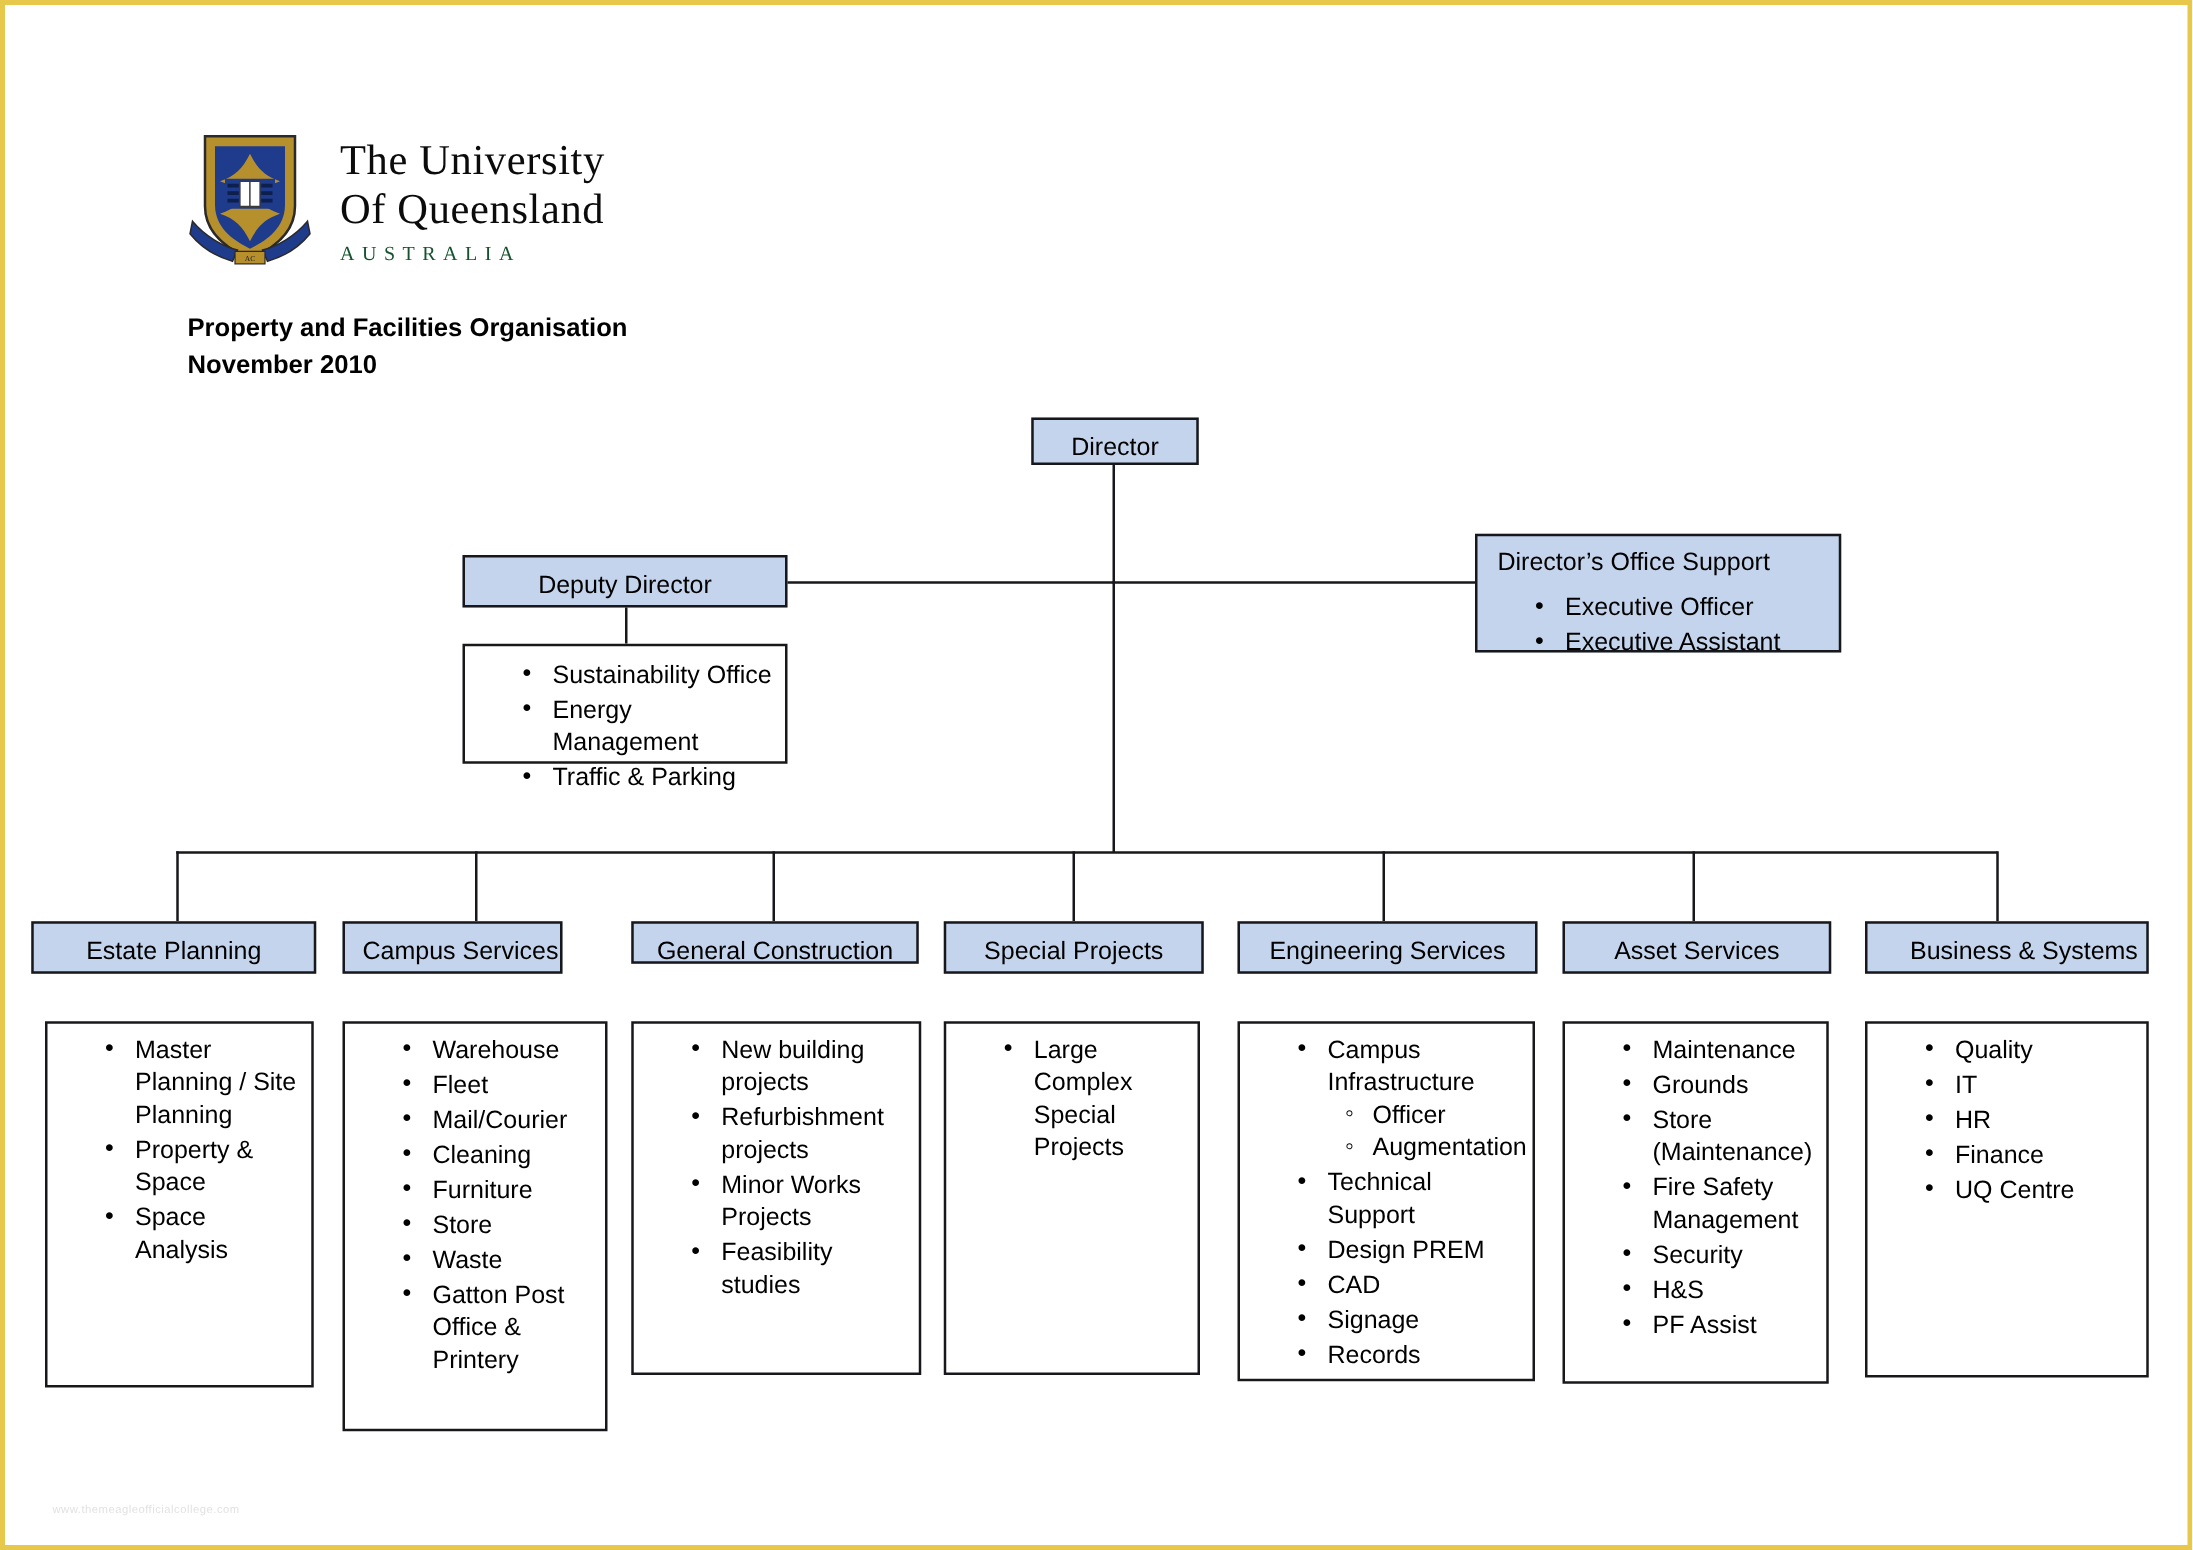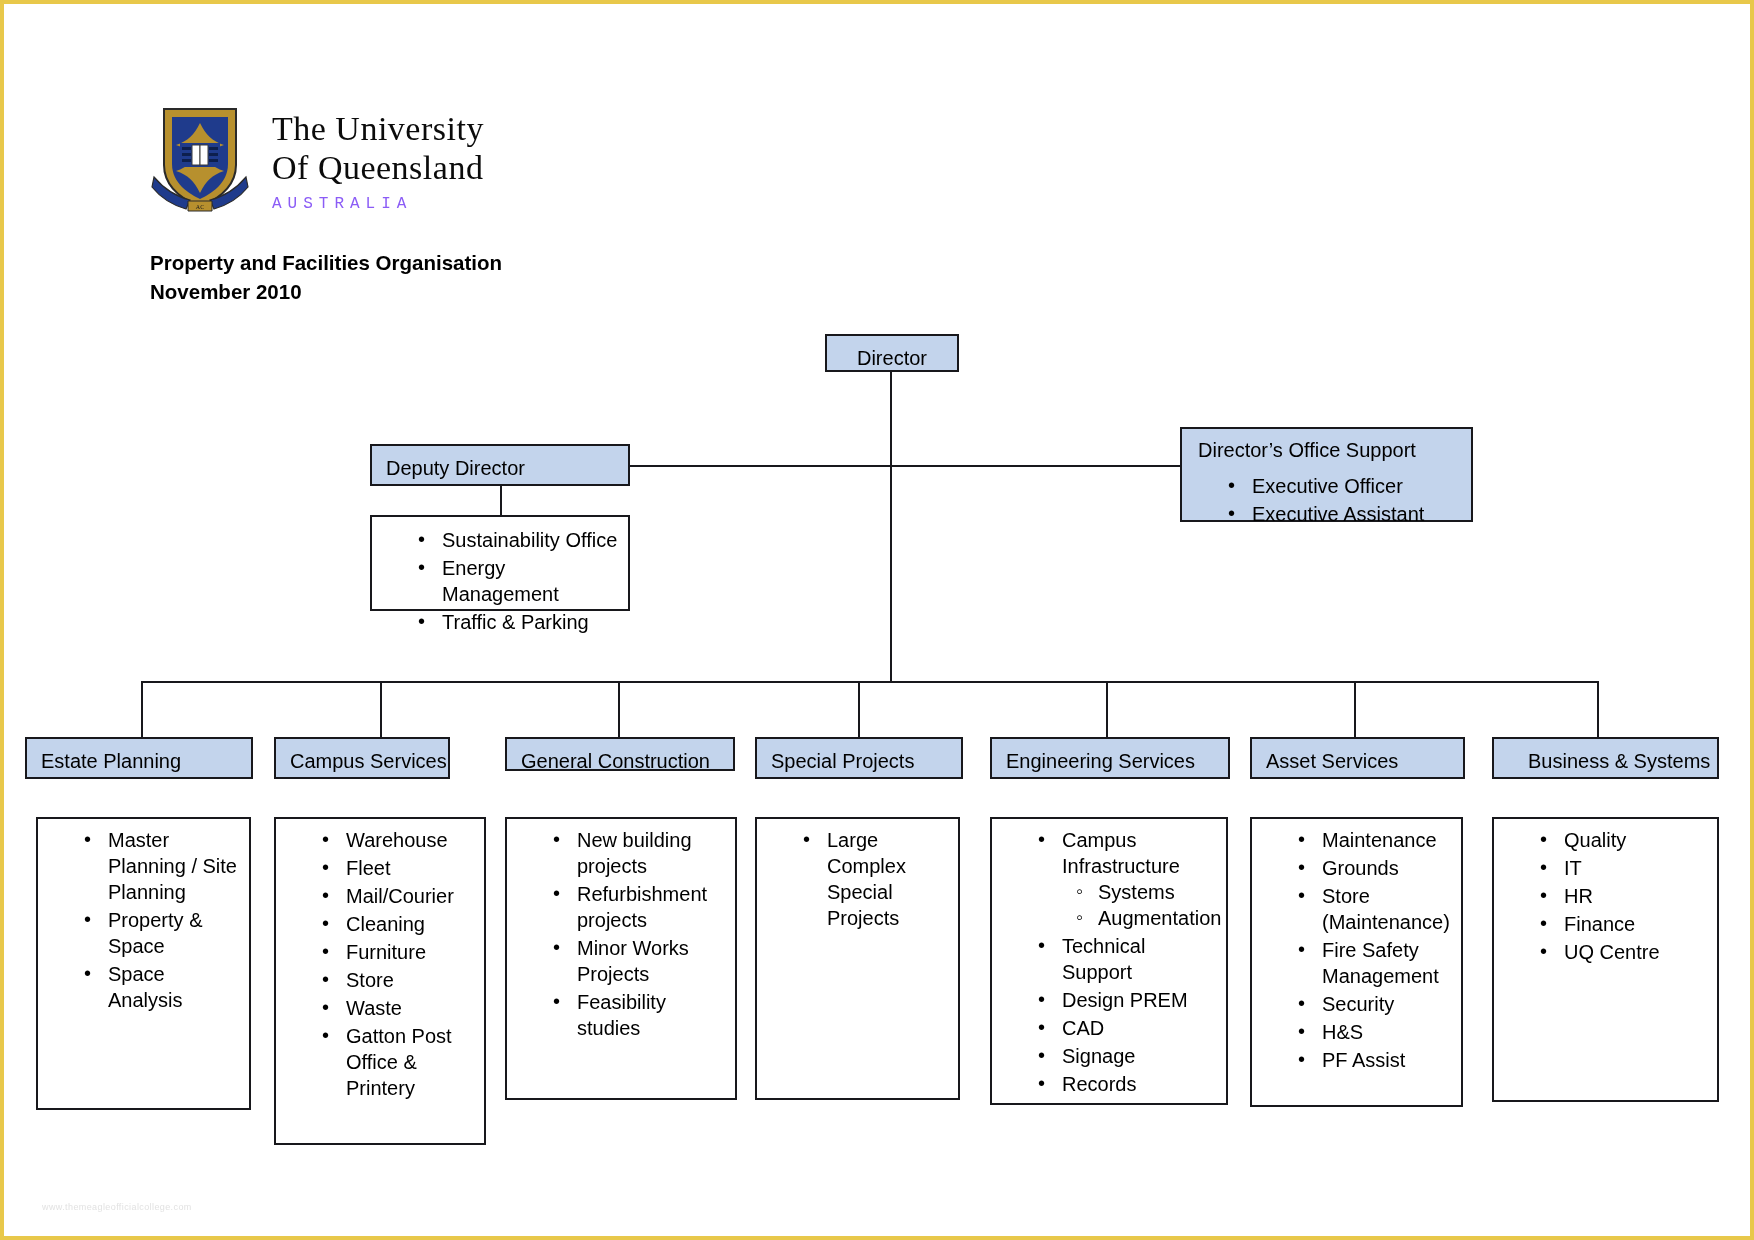--- a/index.html
+++ b/index.html
@@ -53,25 +53,25 @@
   }
   .brand-line1, .brand-line2 {
     font-family: "Liberation Serif", serif;
     font-size: 34px;
     letter-spacing: 0.5px;
     line-height: 1.16;
     color: #0b0b0b;
     white-space: nowrap;
   }
   .brand-line3 {
-    font-family: Liberation Mono, monospace;
+    font-family: Liberation Serif, serif;
     font-size: 16px;
     letter-spacing: 6px;
     margin-top: 7px;
-    color: #8b5cf6;
+    color: #14532d;
     white-space: nowrap;
   }
   .doc-title {
     position: absolute;
     left: 150px;
     top: 248px;
     font-size: 20.5px;
     font-weight: bold;
     line-height: 1.42;
     color: #000;
@@ -88,20 +88,21 @@
     line-height: 1.3;
   }
   .box.blue {
     background: #c3d4ec;
   }
   .box-label {
     display: block;
     padding: 9px 14px;
     font-size: 20px;
     white-space: nowrap;
+    text-align: center;
   }
   .box-label.center {
     text-align: center;
   }
 
   
   ul.blist {
     margin: 0;
     padding: 10px 10px 10px 68px;
     list-style: none;
@@ -294,21 +295,21 @@
         <ul class="blist tight">
           <li>Large Complex Special Projects</li>
         </ul>
       </div>
       <div class="box blue" style="left: 990px; top: 737px; width: 240px; height: 42px;">
         <span class="box-label">Engineering Services</span>
       </div>
       <div class="box" style="left: 990px; top: 817px; width: 238px; height: 288px;">
         <ul class="blist tight">
           <li>Campus Infrastructure<ul class="sublist">
-              <li>Systems</li>
+              <li>Officer</li>
               <li>Augmentation</li>
             </ul></li>
           <li>Technical Support</li>
           <li>Design PREM</li>
           <li>CAD</li>
           <li>Signage</li>
           <li>Records</li>
         </ul>
       </div>
       <div class="box blue" style="left: 1250px; top: 737px; width: 215px; height: 42px;">

